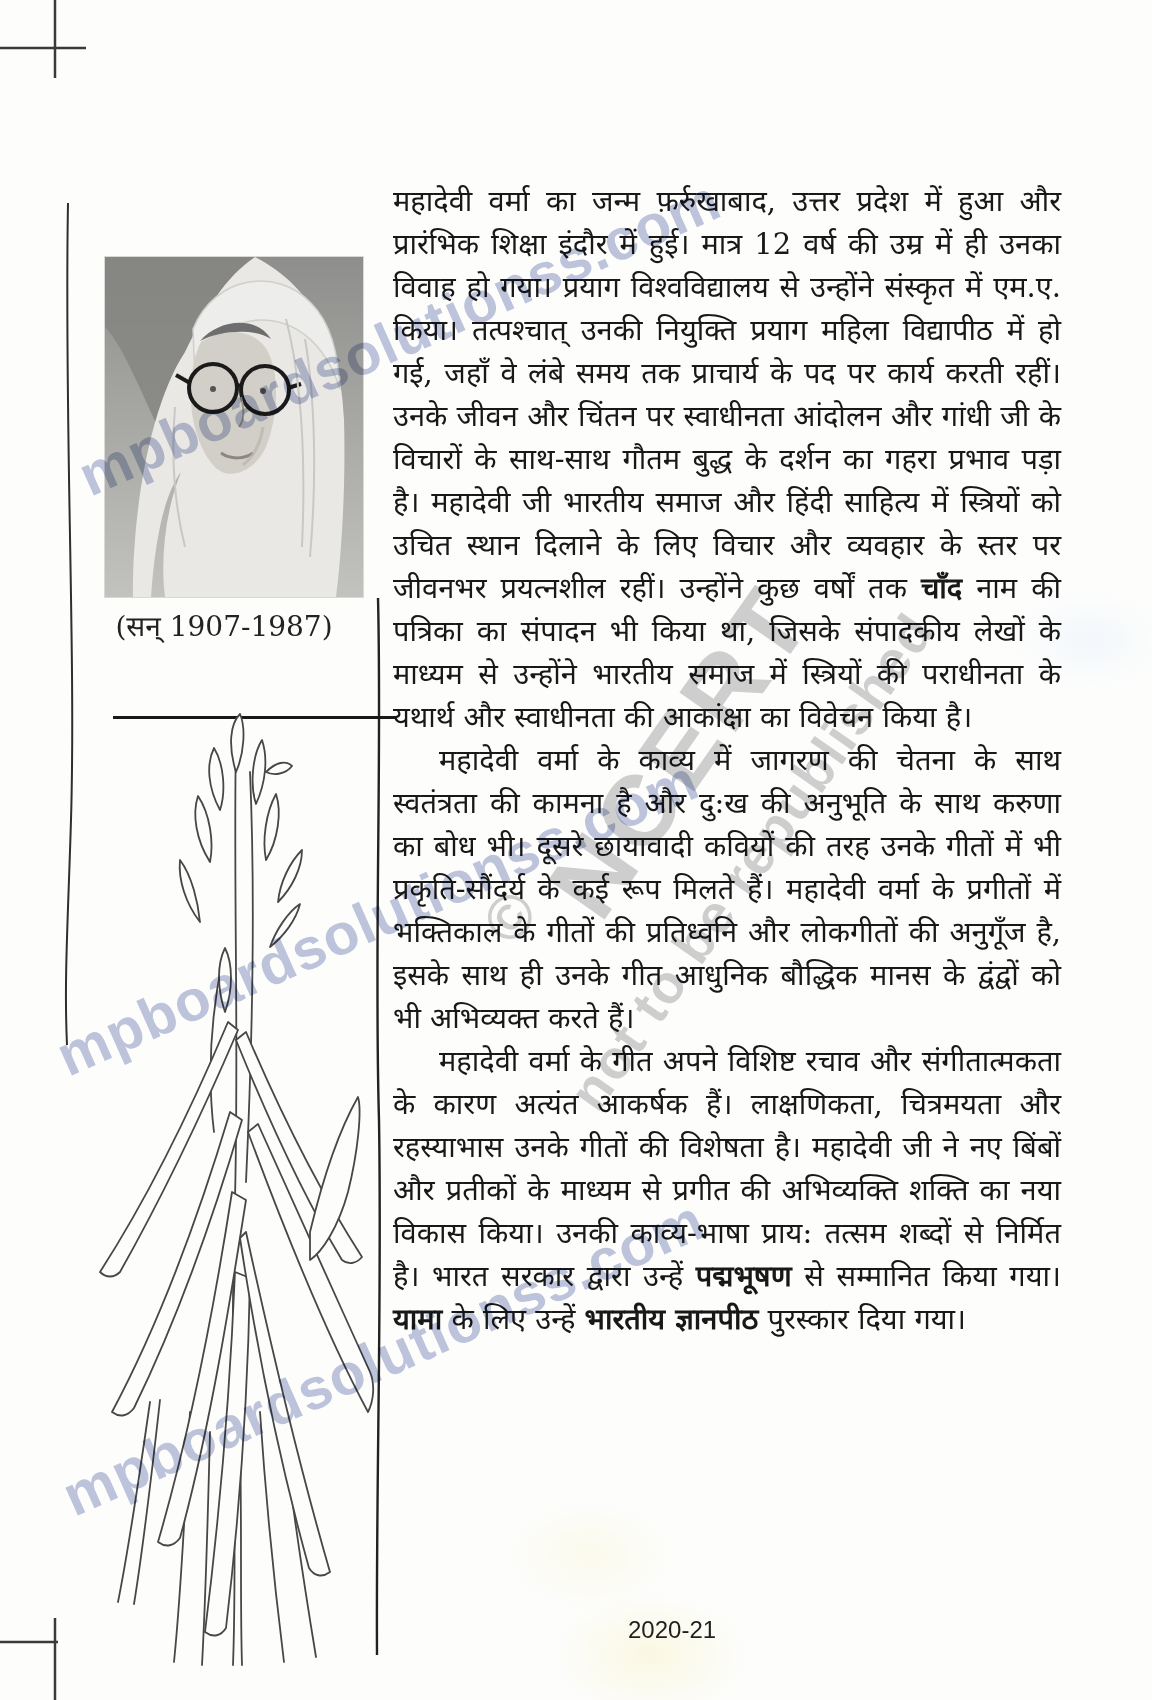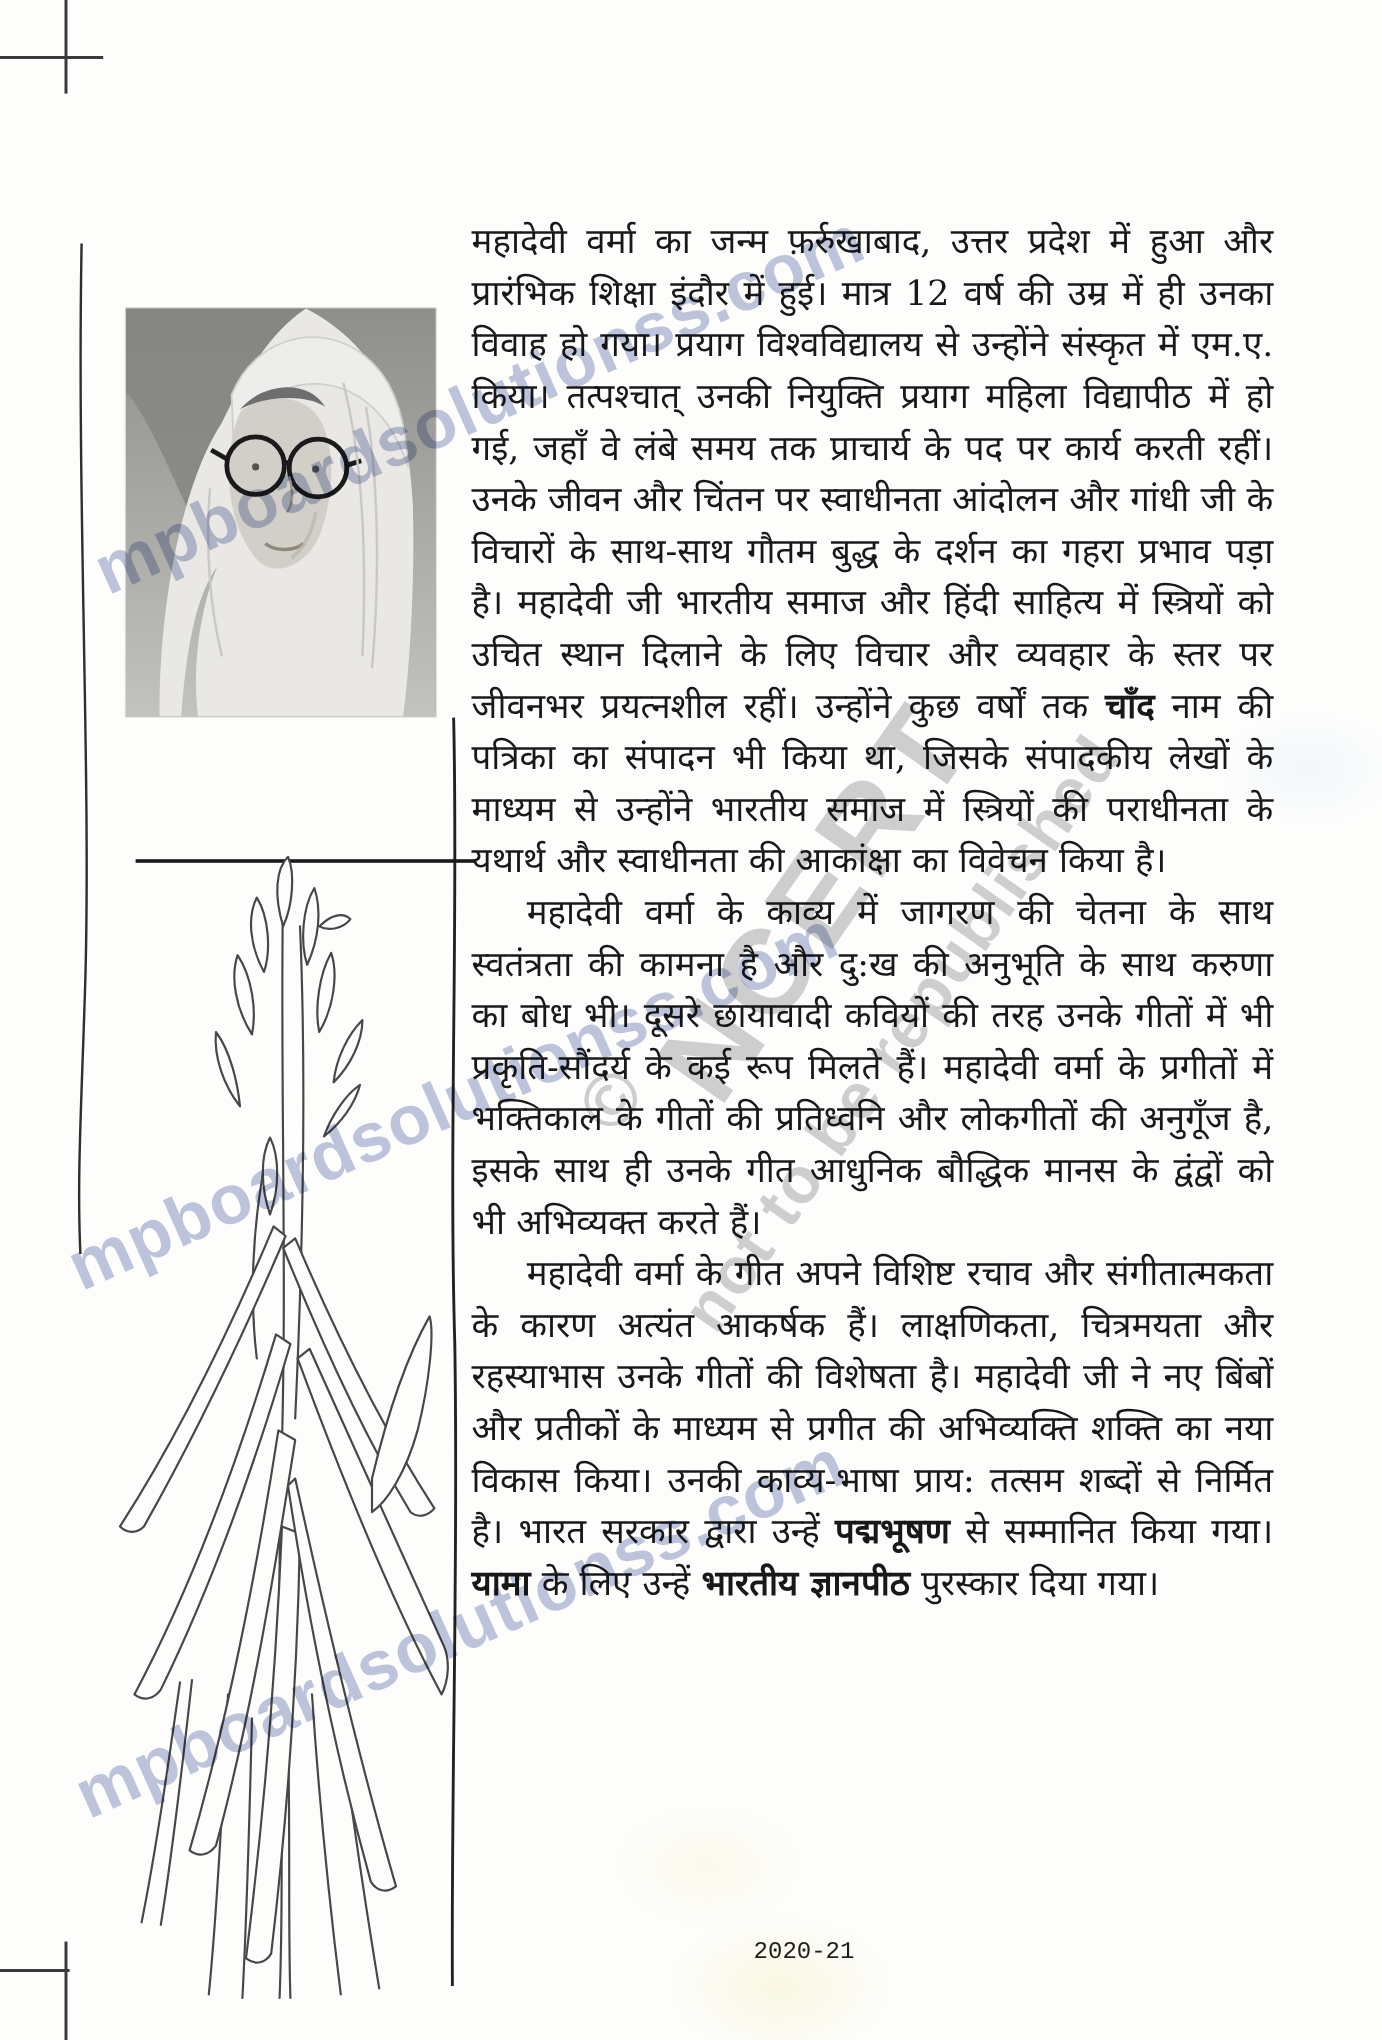--- a/index.html
+++ b/index.html
@@ -27,21 +27,21 @@
   .plant{position:absolute;left:70px;top:712px;width:320px;height:958px;z-index:2;}
   .bio{
     position:absolute;left:393px;top:180px;width:668px;z-index:2;
     font-size:29px;line-height:43px;text-align:justify;color:#181818;
   }
   .bio p{margin:0;}
   .bio p.indent{text-indent:46px;}
   .bio b{font-weight:bold;}
   .footer{
     position:absolute;left:628px;top:1616px;z-index:2;
-    font-family:Liberation Mono, monospace;font-size:20px;color:#1f1f1f;
+    font-family:Liberation Sans, sans-serif;font-size:24px;color:#1f1f1f;
   }
   .wm{position:absolute;z-index:4;mix-blend-mode:multiply;pointer-events:none;white-space:nowrap;}
   .wm-site{
     font-family:"Liberation Sans","DejaVu Sans",sans-serif;font-weight:bold;
     font-size:58px;letter-spacing:1px;color:#7d8cbb;opacity:.5;
     transform-origin:left center;transform:rotate(-24deg);
   }
   .wm-gray{
     font-family:"Liberation Sans","DejaVu Sans",sans-serif;font-weight:bold;
     color:#b0b0b3;opacity:.6;transform-origin:left center;transform:rotate(-55deg);
@@ -97,20 +97,21 @@
       <path d="M116,196 C126,203 140,202 148,196" stroke="#8e887c" stroke-width="3" fill="none"></path>
       <path d="M158,170 C156,186 148,200 138,208" stroke="#bab5ab" stroke-width="3" fill="none" opacity="0.7"></path>
       <g stroke="#c9c8c4" stroke-width="2" fill="none">
         <path d="M200,82 C210,140 212,220 205,300"></path>
         <path d="M181,62 C196,120 201,200 197,290"></path>
         <path d="M70,150 C66,200 70,250 80,290"></path>
       </g>
     </svg>
   </div>
 
+  <div class="caption">(सन् 1907-1987)</div>
 
   <div class="rule"></div>
 
   <svg class="plant" viewBox="0 0 320 958">
     <g stroke="#474747" stroke-width="1.8" fill="none" stroke-linecap="round">
       <path d="M166,25 C163,180 170,360 164,520 C160,660 168,820 163,953"></path>
       <path d="M180,60 C186,200 182,340 176,470"></path>
       <path d="M152,250 C140,310 138,370 144,420"></path>
       <path d="M120,700 C116,780 112,870 104,950"></path>
       <path d="M140,720 C138,800 136,880 132,953"></path>

